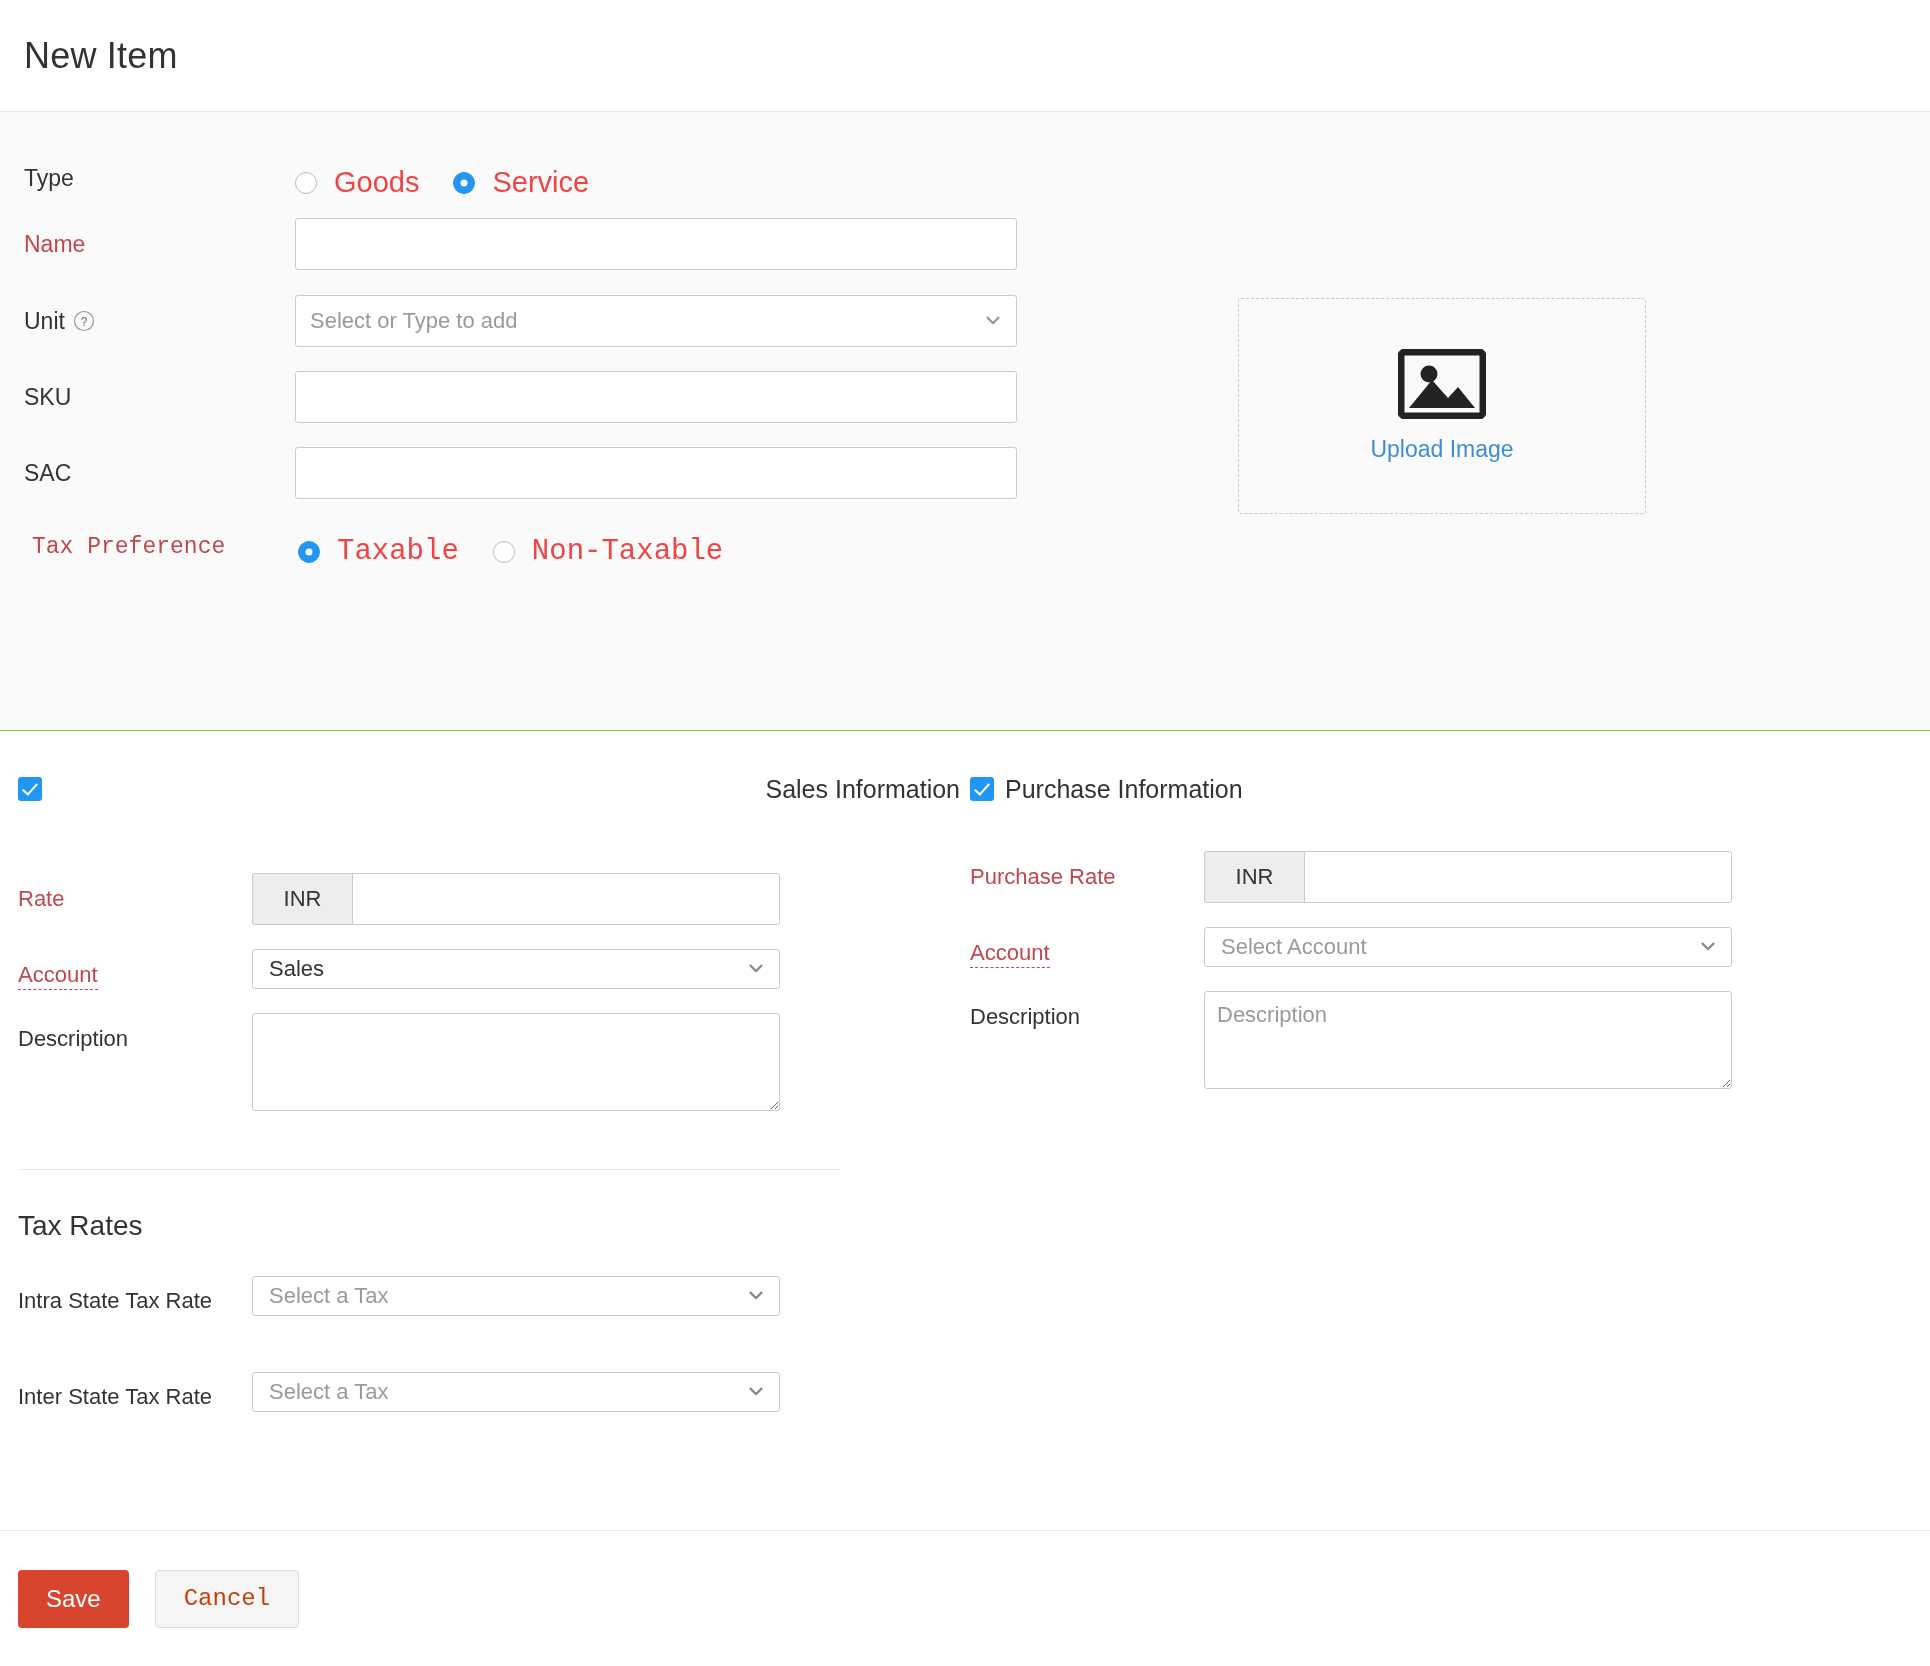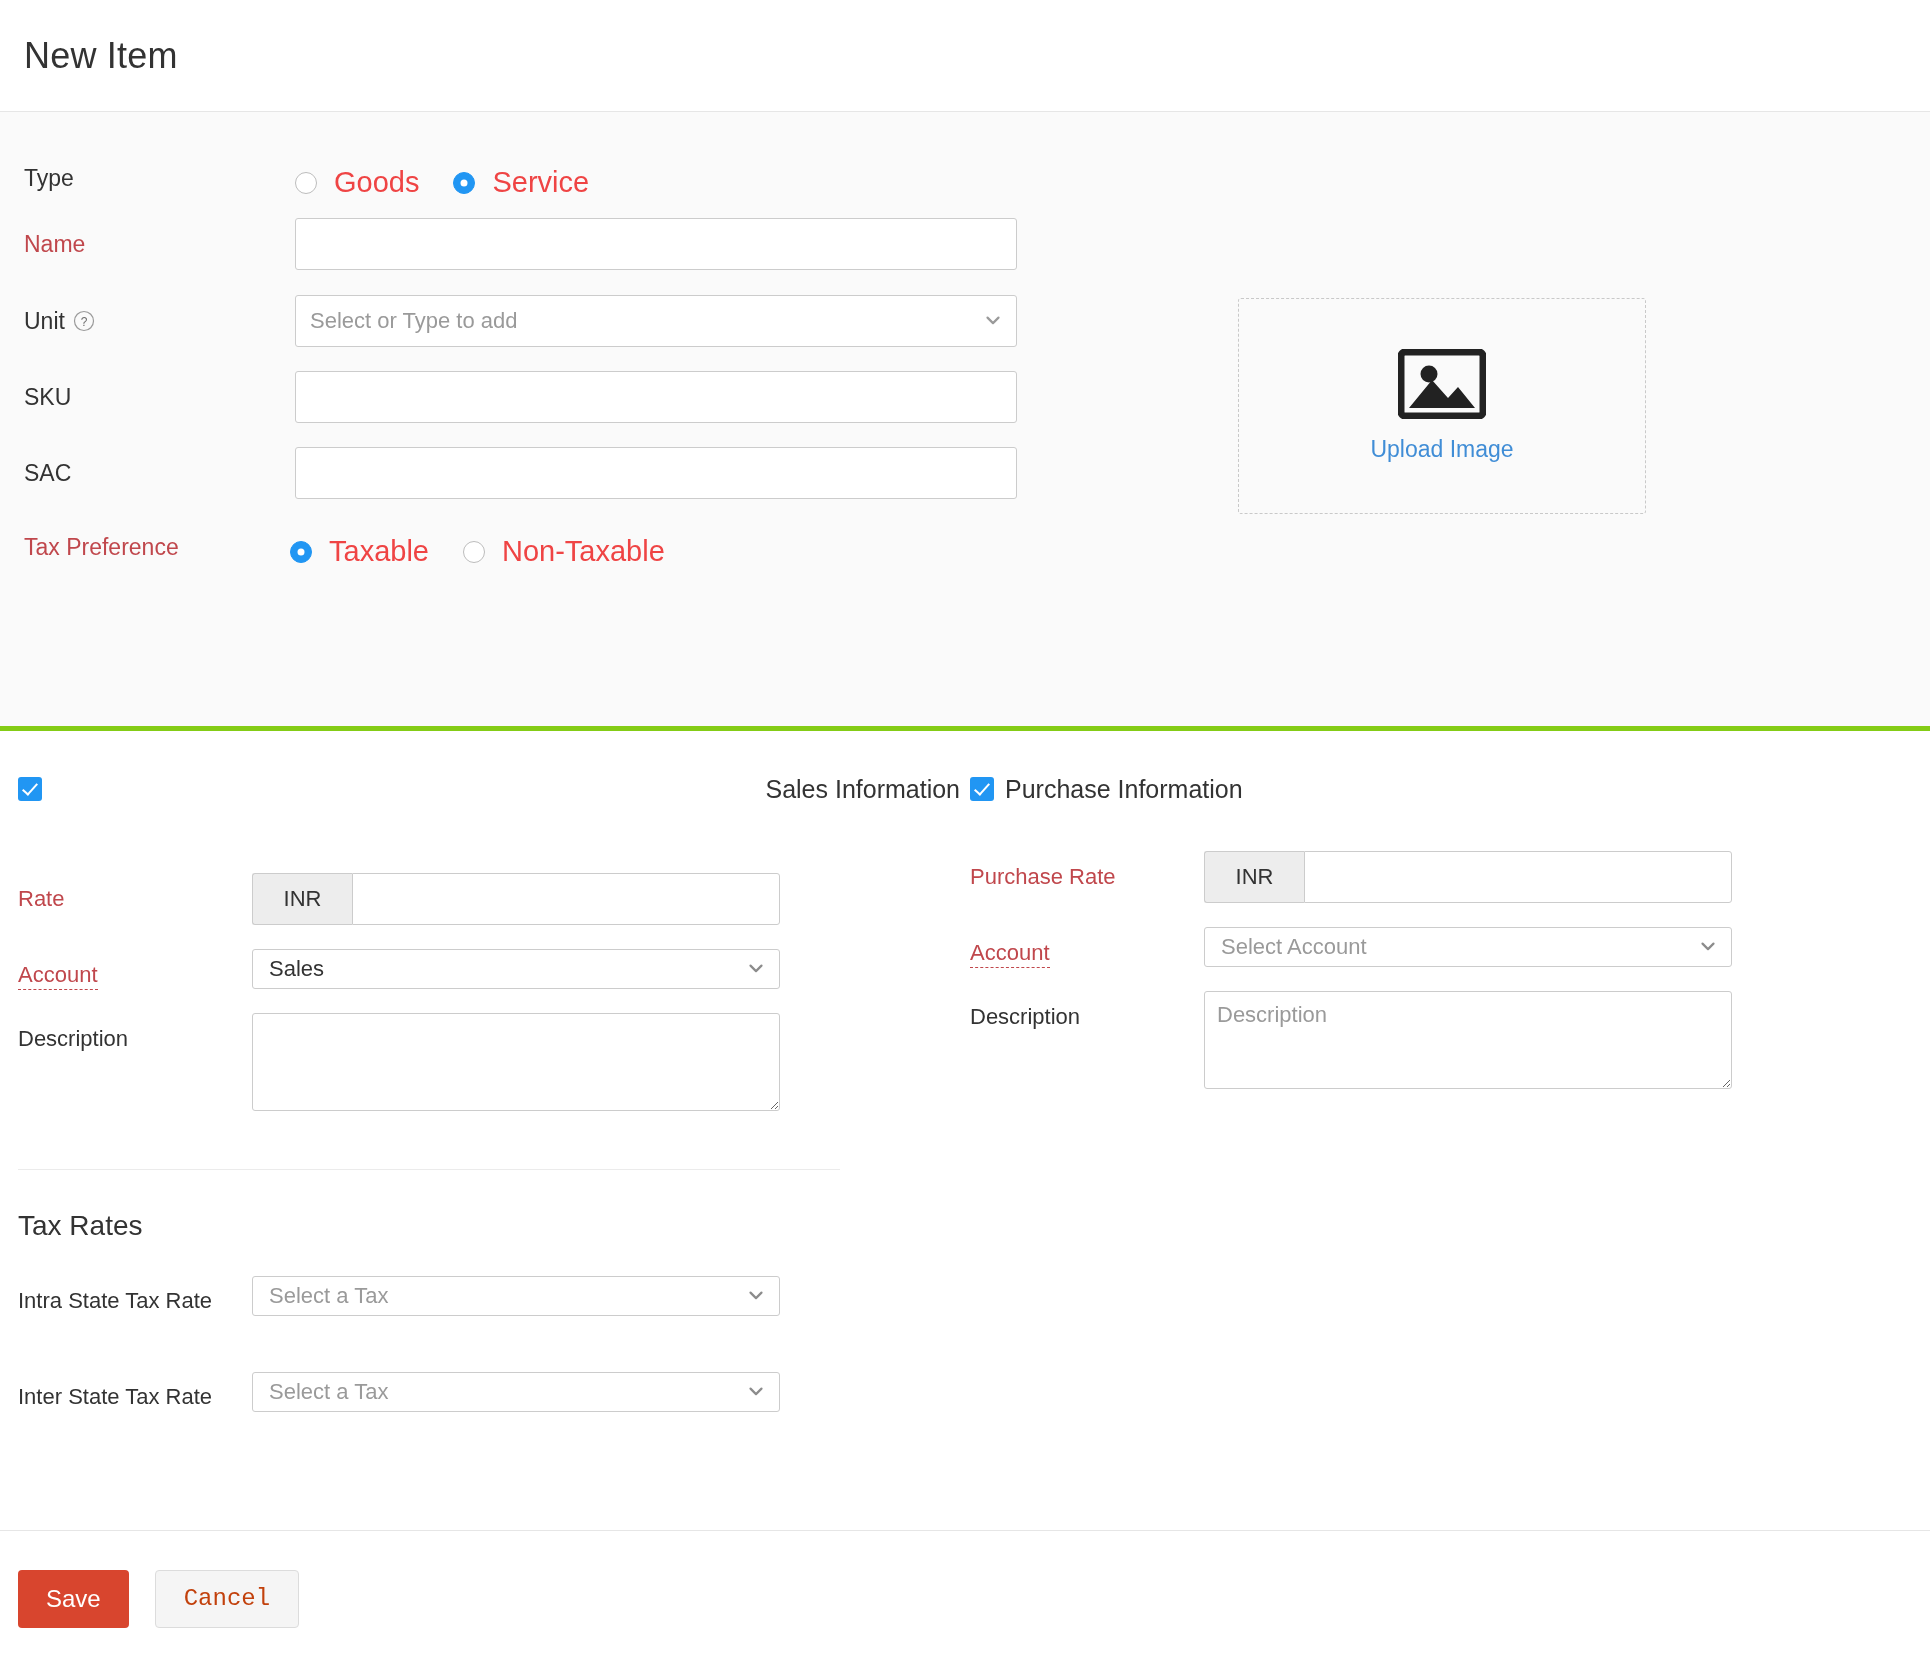--- a/index.html
+++ b/index.html
@@ -23,21 +23,21 @@
   .page-title {
     font-size: 36px;
     font-weight: 400;
     color: #333333;
     letter-spacing: .2px;
   }
 
   
   .top-panel {
     background: #fafafa;
-    border-bottom: 5px solid #84cc16;
+    border-bottom: 1px solid #84cc16;
     height: 619px;
     position: relative;
     padding: 0;
   }
 
   .form-row { display: flex; align-items: flex-start; }
 
   .lbl {
     width: 295px;
     padding-left: 24px;
@@ -297,21 +297,21 @@
     <div class="form-row" style="position:absolute; left:0; top:259px;">
       <div class="lbl" style="padding-top:12px;">SKU</div>
       <input class="txt" type="text" value="" style="">
     </div>
 
     <div class="form-row" style="position:absolute; left:0; top:335px;">
       <div class="lbl" style="padding-top:12px;">SAC</div>
       <input class="txt" type="text" value="" style="">
     </div>
 
-    <div class="form-row" style="position:absolute; left:0; top:421px;">
+    <div class="form-row" style="position:absolute; left:8px; top:421px;font-family:Liberation Mono, monospace;">
       <div class="lbl req">Tax Preference</div>
       <div class="radio-group" style="margin-left:-5px;">
         <label class="radio-opt">
           <span class="radio on"></span>
           <span class="radio-lbl">Taxable</span>
         </label>
         <label class="radio-opt">
           <span class="radio"></span>
           <span class="radio-lbl">Non-Taxable</span>
         </label>

